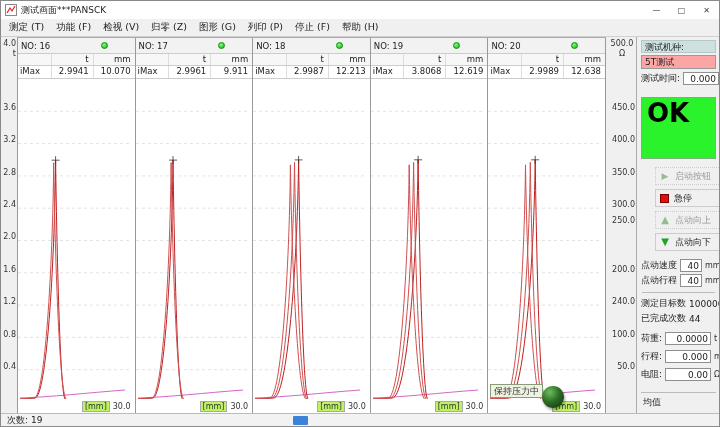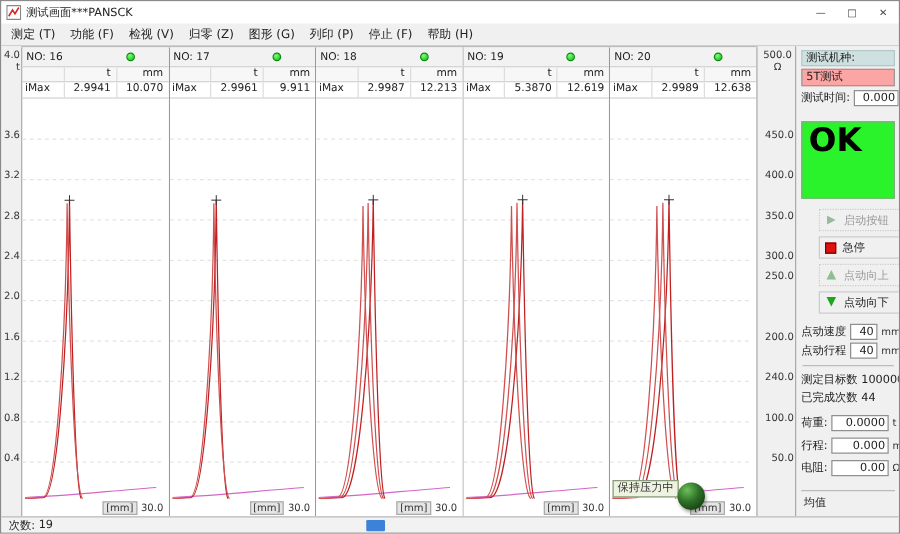--- a/index.html
+++ b/index.html
@@ -32,21 +32,21 @@
   .panel:first-child { border-left:1px solid #999; }
   .p-head { height:16px; display:flex; align-items:center; background:#f2f2f2; border-bottom:1px solid #ccc; font-size:8.5px; padding:0 3px; color:#222; white-space:nowrap; }
   .dot { width:7px; height:7px; border-radius:50%; background:radial-gradient(circle at 35% 30%, #7dff7d, #12bb12); border:1px solid #0a8a0a; margin-left:auto; margin-right:24px; flex:none; }
   .p-cols, .p-vals { display:flex; font-size:8.5px; border-bottom:1px solid #ccc; color:#222; }
   .p-cols { height:12px; background:#f7f7f7; }
   .p-vals { height:13px; background:#fff; }
   .cell-l { width:28%; padding:0 2px; overflow:hidden; }
   .cell-t, .cell-m { width:36%; text-align:right; padding:0 4px 0 2px; border-left:1px solid #ddd; overflow:hidden; }
   .plot { flex:1; position:relative; background:#fff; overflow:hidden; }
   .p-xlabel { height:14px; display:flex; align-items:center; justify-content:flex-end; gap:3px; font-size:8px; padding-right:4px; background:#fff; color:#333; }
-  .mm-box { border:1px solid #aaa; background:#e5e5e5; padding:0 2px; line-height:9px; }
+  .mm-box { border:1px solid #aaa; background:#bef264; padding:0 2px; line-height:9px; }
 
   
   .sidebar { width:83px; border-left:1px solid #aaa; background:#f0f0f0; font-size:9px; color:#222; display:flex; flex-direction:column; padding:3px 3px 2px 4px; }
   .sb-machine-label { background:#cfe0e0; border:1px solid #b5c8c8; padding:1px 3px; height:13px; line-height:10px; }
   .sb-machine-value { background:#fca5a5; border:1px solid #9a9a9a; margin:2px 0 1px 0; padding:1px 3px; height:14px; line-height:11px; }
   .sb-row { display:flex; align-items:center; gap:3px; margin:2px 2px 0 0; white-space:nowrap; }
   .sb-row.spread { padding-right:6px; }
   .sb-row .grow { margin-left:auto; }
   .sb-box { background:#fff; border:1px solid #8f8f8f; font-size:9px; height:13px; text-align:right; padding:0 2px; font-family:inherit; color:#222; }
   .w34 { width:36px; } .w20 { width:22px; } .w44 { width:46px; }
@@ -240,21 +240,21 @@
           <span>NO:  19</span>
           <span class="dot"></span>
         </div>
         <div class="p-cols">
           <span class="cell-l"></span>
           <span class="cell-t">t</span>
           <span class="cell-m">mm</span>
         </div>
         <div class="p-vals">
           <span class="cell-l">iMax</span>
-          <span class="cell-t">5.3870</span>
+          <span class="cell-t">3.8068</span>
           <span class="cell-m">12.619</span>
         </div>
         <div class="plot"><svg width="112" height="323">
               <line x1="0" x2="112" y1="32.3" y2="32.3" stroke="#e3e3e3" stroke-width="1" stroke-dasharray="3 3"></line>
               <line x1="0" x2="112" y1="64.6" y2="64.6" stroke="#e3e3e3" stroke-width="1" stroke-dasharray="3 3"></line>
               <line x1="0" x2="112" y1="96.9" y2="96.9" stroke="#e3e3e3" stroke-width="1" stroke-dasharray="3 3"></line>
               <line x1="0" x2="112" y1="129.2" y2="129.2" stroke="#e3e3e3" stroke-width="1" stroke-dasharray="3 3"></line>
               <line x1="0" x2="112" y1="161.5" y2="161.5" stroke="#e3e3e3" stroke-width="1" stroke-dasharray="3 3"></line>
               <line x1="0" x2="112" y1="193.8" y2="193.8" stroke="#e3e3e3" stroke-width="1" stroke-dasharray="3 3"></line>
               <line x1="0" x2="112" y1="226.1" y2="226.1" stroke="#e3e3e3" stroke-width="1" stroke-dasharray="3 3"></line>

